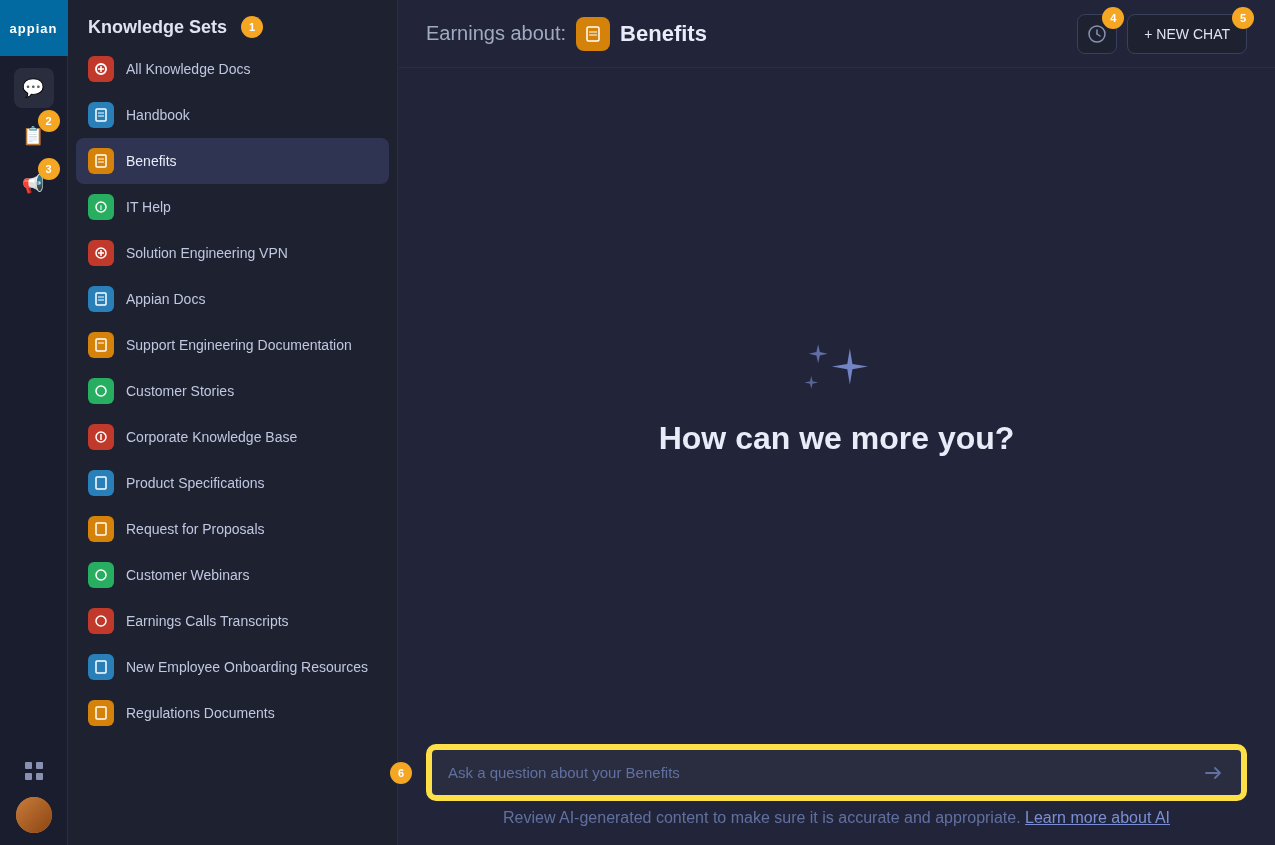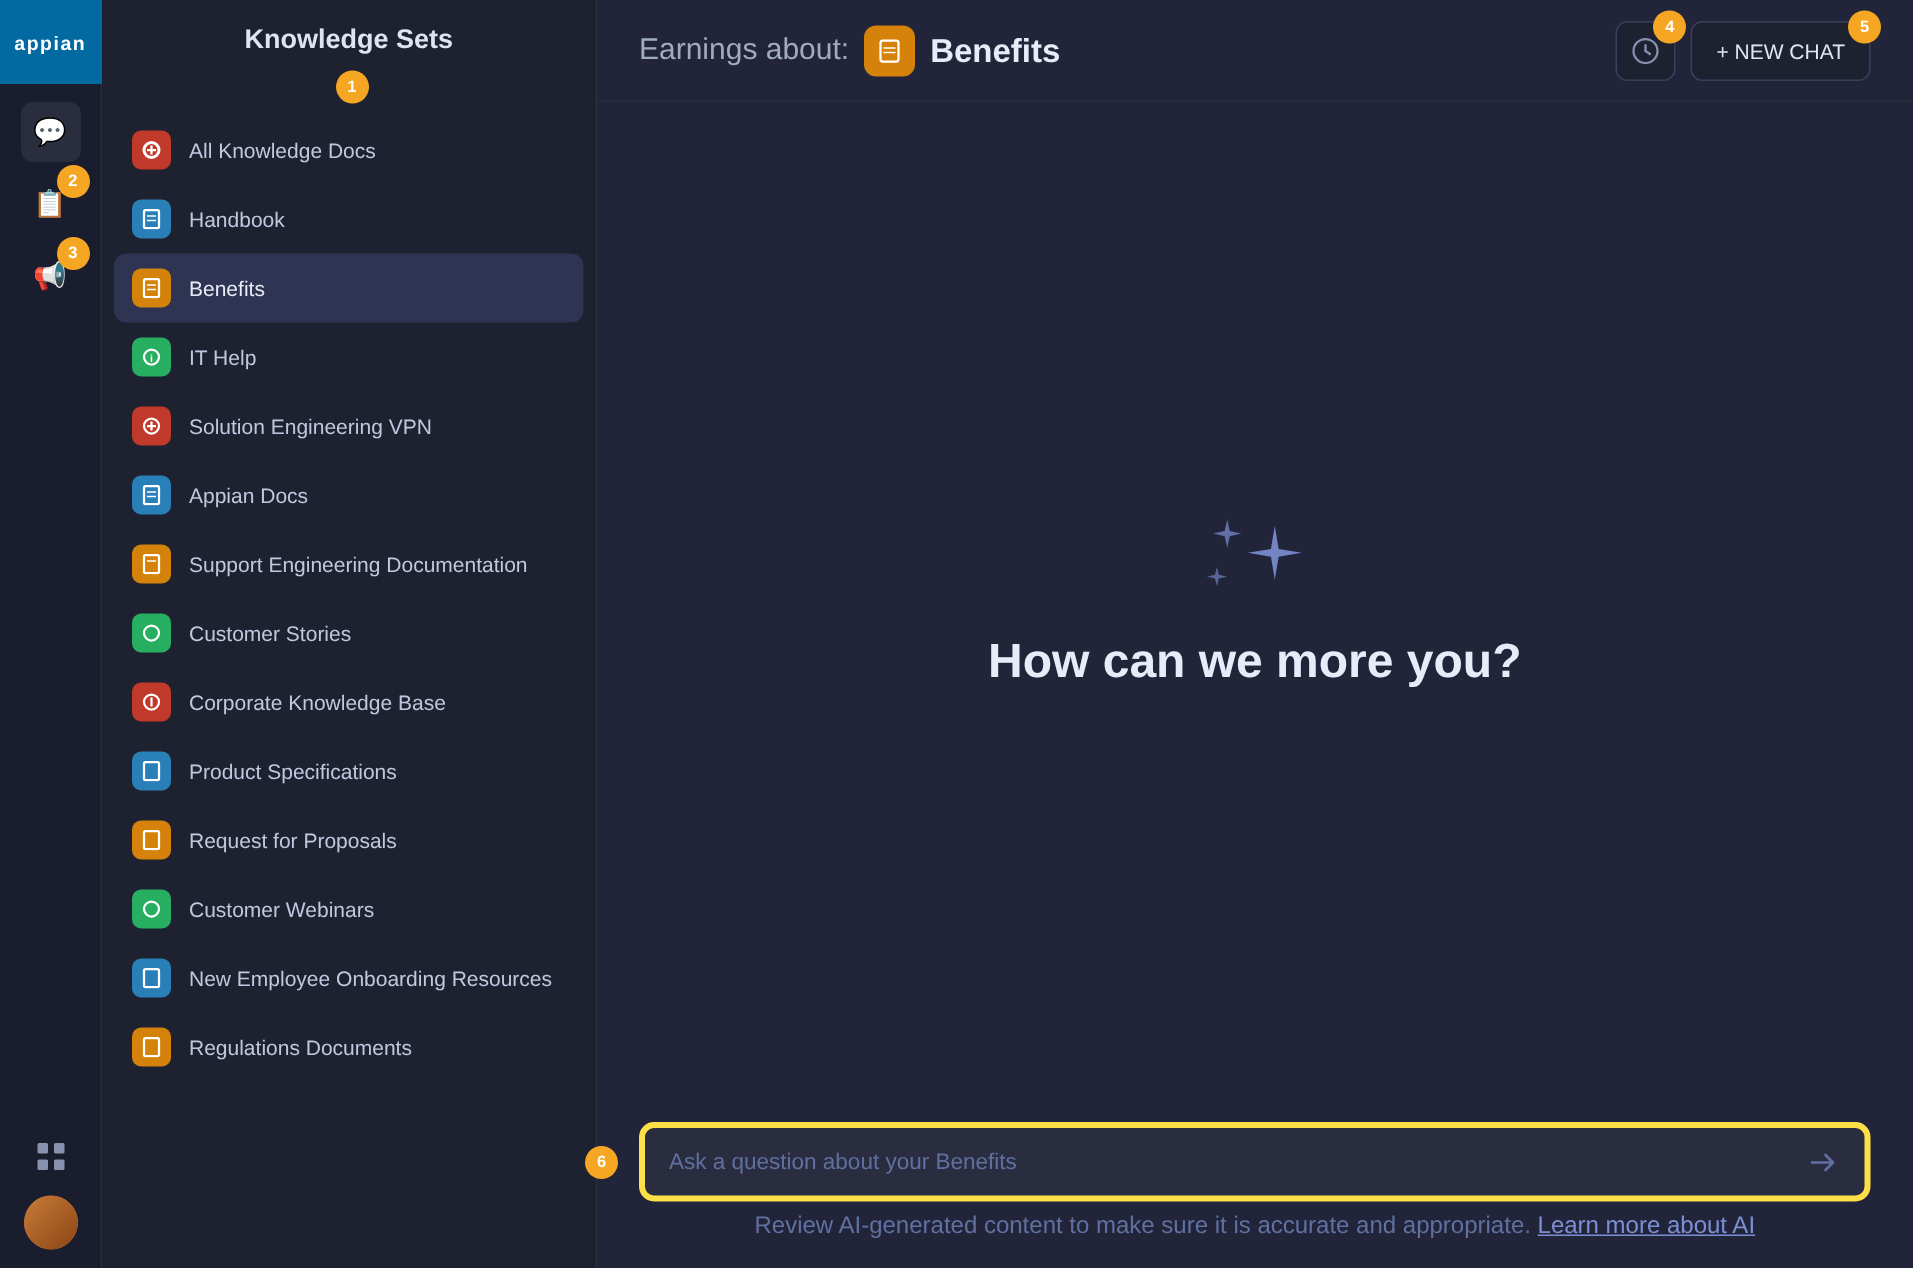--- a/index.html
+++ b/index.html
@@ -109,21 +109,20 @@
       display: flex;
       flex-direction: column;
       overflow-y: auto;
       flex-shrink: 0;
     }
     .sidebar-header {
       padding: 16px 20px 8px 20px;
       display: flex;
       align-items: center;
       gap: 10px;
-      flex-direction: column;
     }
     .sidebar-title {
       font-size: 18px;
       font-weight: 600;
       color: #e0e4f0;
     }
     .sidebar-list {
       list-style: none;
       padding: 0 8px;
     }
@@ -253,21 +252,21 @@
 
     
     .input-area {
       padding: 16px 28px 10px 28px;
       flex-shrink: 0;
     }
     .input-wrapper {
       display: flex;
       align-items: center;
       background: #2a2d40;
-      border: 4px solid #fde047;
+      border: 6px solid #fde047;
       border-radius: 10px;
       padding: 0 12px 0 16px;
       position: relative;
     }
     .question-input {
       flex: 1;
       background: transparent;
       border: none;
       outline: none;
       color: #e0e4f0;
@@ -492,20 +491,28 @@
 
     <li class="sidebar-item">
       <div class="item-icon icon-green">
         <svg width="14" height="14" viewBox="0 0 14 14" fill="white">
             <circle cx="7" cy="7" r="5" fill="none" stroke="white" stroke-width="1.5"></circle>
           </svg>
       </div>
       <span>Customer Webinars</span>
     </li>
 
+    <li class="sidebar-item">
+      <div class="item-icon icon-red">
+        <svg width="14" height="14" viewBox="0 0 14 14" fill="white">
+            <circle cx="7" cy="7" r="5" fill="none" stroke="white" stroke-width="1.5"></circle>
+          </svg>
+      </div>
+      <span>Earnings Calls Transcripts</span>
+    </li>
 
     <li class="sidebar-item">
       <div class="item-icon icon-blue">
         <svg width="14" height="14" viewBox="0 0 14 14" fill="white">
             <rect x="2" y="1" width="10" height="12" rx="1" fill="none" stroke="white" stroke-width="1.5"></rect>
           </svg>
       </div>
       <span>New Employee Onboarding Resources</span>
     </li>
 

